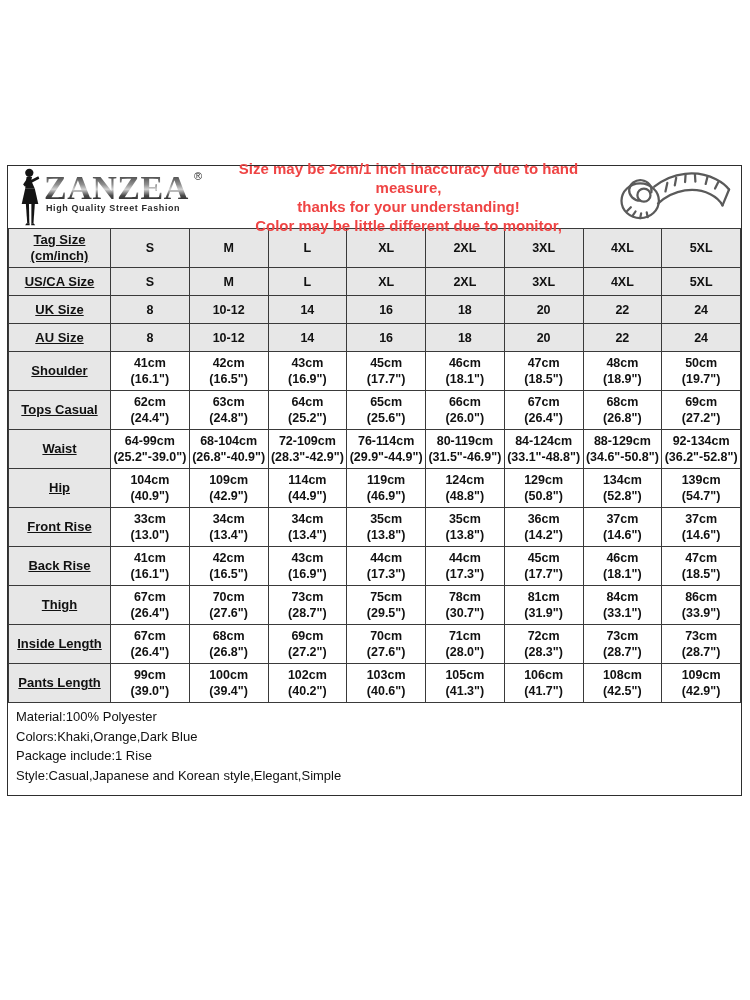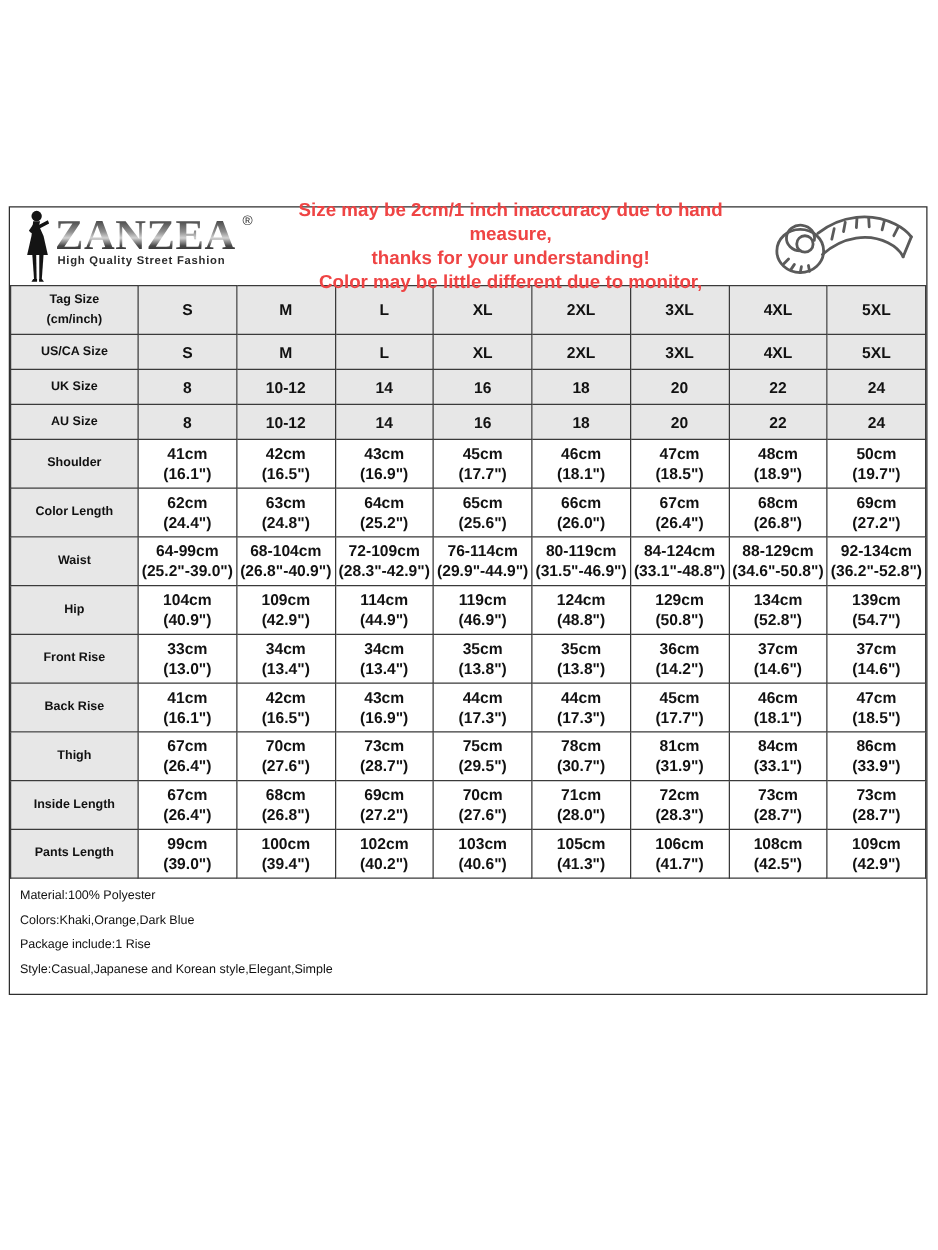--- a/index.html
+++ b/index.html
@@ -82,29 +82,30 @@
     padding: 3px 1px;
     white-space: pre-line;
     color: #111111;
     background: #ffffff;
     height: 28px;
     box-sizing: border-box;
     overflow: hidden;
   }
   table.size-table td.label-cell {
     background: #e7e7e7;
-    font-size: 10px;
+    font-size: 13px;
+    text-decoration: underline;
   }
   table.size-table tr.shaded td {
     background: #e7e7e7;
   }
   
   .info {
     padding: 4px 8px 10px 8px;
-    font-size: 10px;
+    font-size: 13px;
     line-height: 19.5px;
     font-weight: normal;
     color: #111111;
   }
 </style>
 </head>
 <body>
 
 <div class="page">
   <div class="sheet">
@@ -232,21 +233,21 @@
             <td>46cm
 (18.1")</td>
             <td>47cm
 (18.5")</td>
             <td>48cm
 (18.9")</td>
             <td>50cm
 (19.7")</td>
           </tr>
           <tr>
-            <td class="label-cell">Color Length</td>
+            <td class="label-cell">Tops Casual</td>
             <td>62cm
 (24.4")</td>
             <td>63cm
 (24.8")</td>
             <td>64cm
 (25.2")</td>
             <td>65cm
 (25.6")</td>
             <td>66cm
 (26.0")</td>

